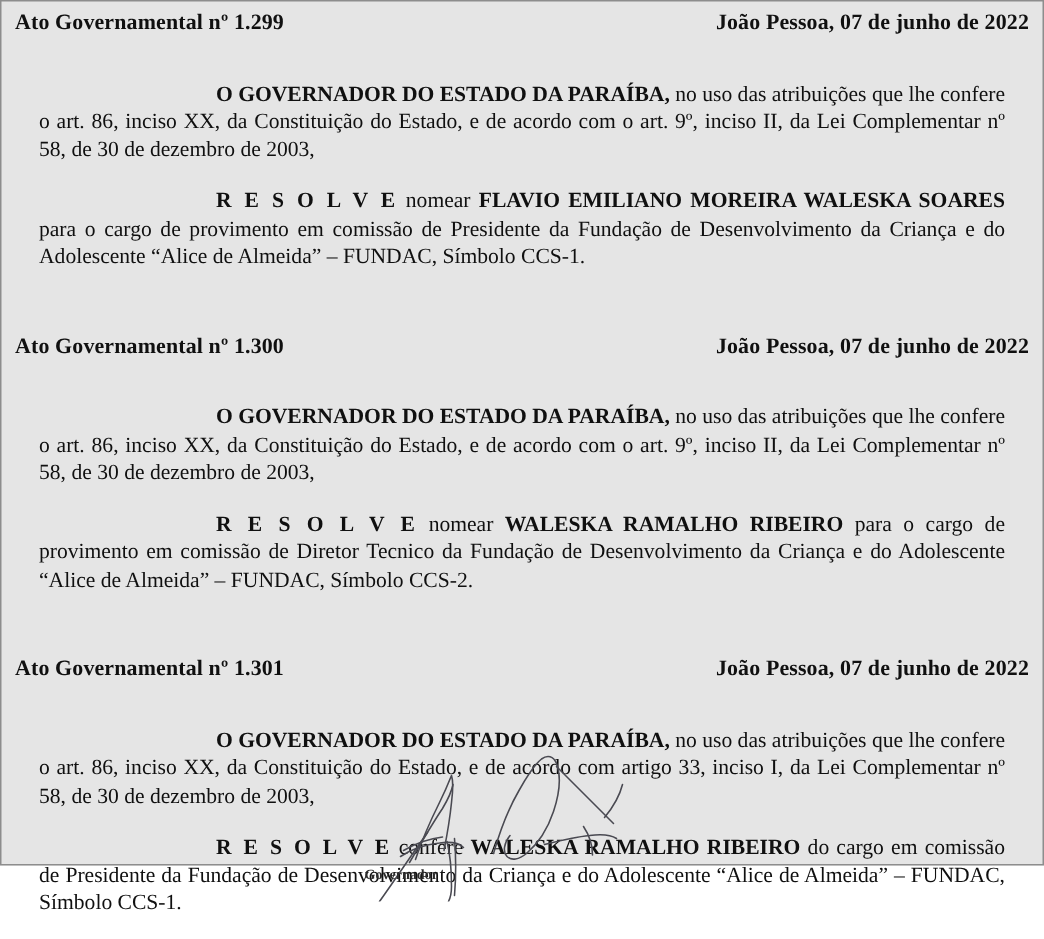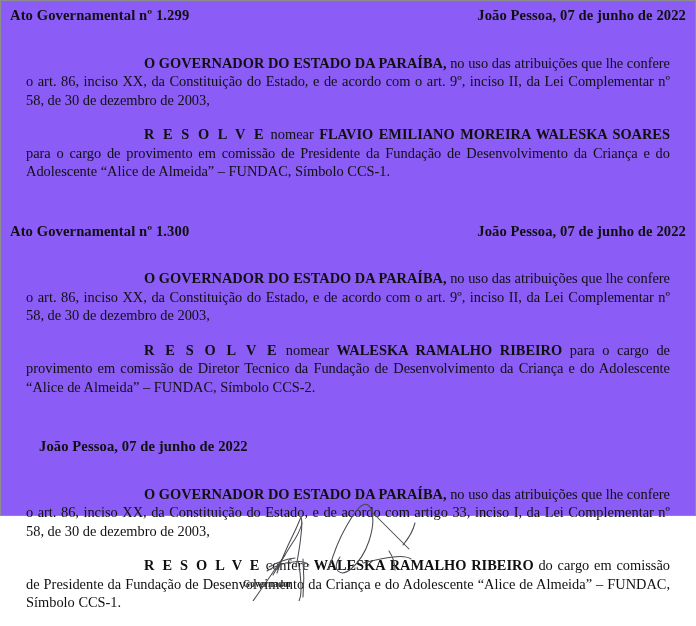--- a/index.html
+++ b/index.html
@@ -12,22 +12,22 @@
     width: 696px;
     height: 626px;
     font-family: "Liberation Serif", "DejaVu Serif", serif;
     color: #101010;
     overflow: hidden;
   }
   .page {
     position: relative;
     box-sizing: border-box;
     width: 696px;
-    height: 516px;
-    background: #8b5cf6;
+    height: 577px;
+    background: #e5e5e5;
     border: 1px solid #8d8d8d;
     padding: 6px 9px 0 9px;
   }
   .act {
     position: relative;
   }
   .act-header {
     display: flex;
     justify-content: space-between;
     align-items: baseline;
@@ -35,21 +35,20 @@
     font-size: 14.6px;
     letter-spacing: 0.1px;
     line-height: 1.2;
     white-space: nowrap;
   }
   .act-number {
     text-align: left;
   }
   .act-place-date {
     text-align: right;
-    margin-left: 29px;
   }
   .act-body {
     font-size: 14.4px;
     line-height: 1.285;
     text-align: justify;
     text-justify: inter-word;
     margin: 0;
     hyphens: manual;
   }
   .para {
@@ -143,20 +142,21 @@
     <div class="act-body">
       <p class="para indented"><span class="bold">O   GOVERNADOR   DO ESTADO DA PARAÍBA,</span><span> no uso das atribuições que lhe confere o art. 86, inciso XX, da Constituição do Estado, e de acordo com o art. 9º, inciso II, da Lei Complementar nº 58, de 30 de dezembro de 2003,</span></p>
       <p class="para indented"><span class="resolve">R E S O L V E</span><span> nomear </span><span class="bold">WALESKA RAMALHO RIBEIRO</span><span> para o cargo de provimento em comissão de Diretor Tecnico da Fundação de Desenvolvimento da Criança e do Adolescente “Alice de Almeida” – FUNDAC, Símbolo CCS-2.</span></p>
     </div>
   </div>
 
   <div class="gap-after-act"></div>
 
   <div class="act">
     <div class="act-header">
+      <span class="act-number">Ato Governamental nº 1.301</span>
       <span class="act-place-date">João Pessoa, 07 de junho de 2022</span>
     </div>
     <div class="gap-header-body"></div>
     <div class="act-body">
       <p class="para indented"><span class="bold">O  GOVERNADOR  DO ESTADO DA PARAÍBA,</span><span> no uso das atribuições que lhe confere o art. 86, inciso XX, da Constituição do Estado, e de acordo com artigo 33, inciso I, da Lei Complementar nº 58, de 30 de dezembro de 2003,</span></p>
       <p class="para indented"><span class="resolve">R E S O L V E</span><span> confere </span><span class="bold">WALESKA RAMALHO RIBEIRO</span><span> do cargo em comissão de Presidente da Fundação de Desenvolvimento da Criança e do Adolescente “Alice de Almeida” – FUNDAC, Símbolo CCS-1.</span></p>
     </div>
   </div>
 
   <div class="signature-block">

